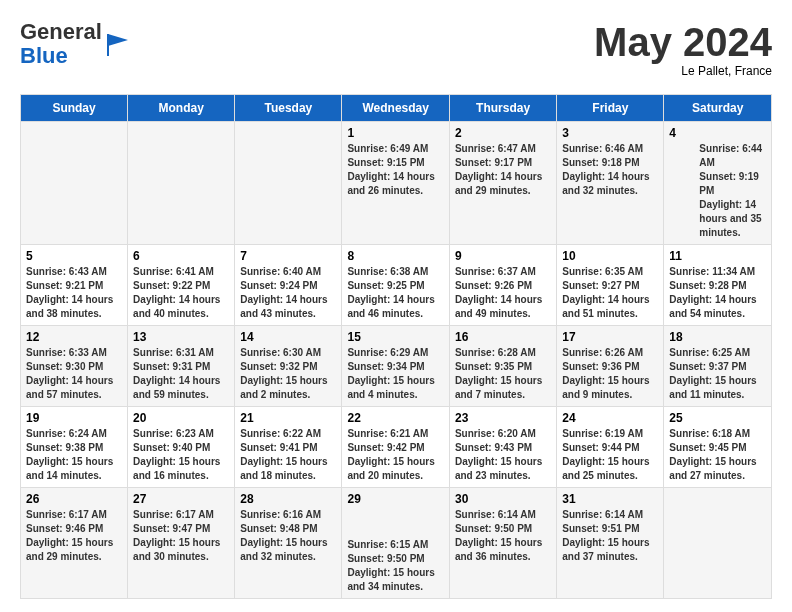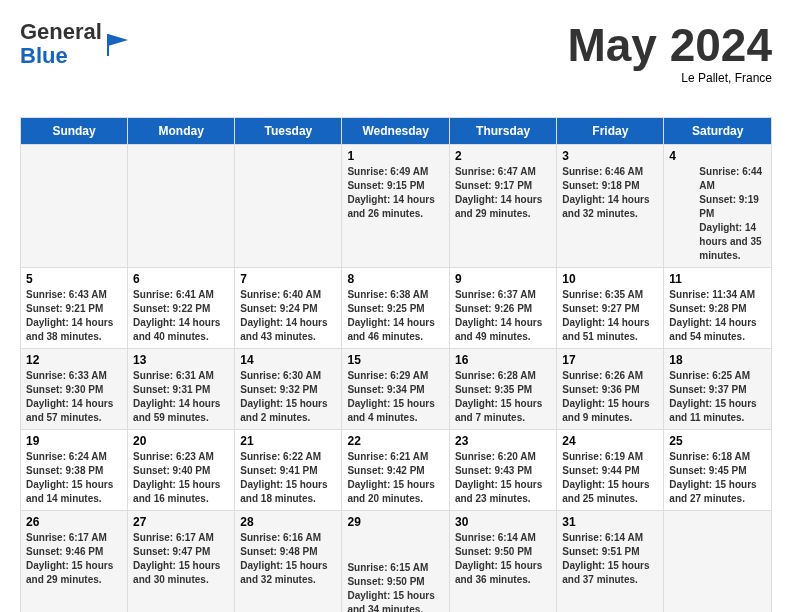--- a/index.html
+++ b/index.html
@@ -7,21 +7,21 @@
       font-family: Arial, sans-serif;
       background: #fff;
       width: 792px;
       min-height: 612px;
       padding: 20px;
     }
     .header {
       display: flex;
       justify-content: space-between;
       align-items: flex-start;
-      margin-bottom: 32px;
+      margin-bottom: 16px;
       gap: 46px;
     }
     .logo {
       display: flex;
       align-items: center;
     }
     .logo-text {
       font-size: 22px;
       font-weight: bold;
       line-height: 1.1;
@@ -30,21 +30,21 @@
     .logo-blue { color: #1565c0; }
     .logo-icon {
       width: 28px;
       height: 28px;
       margin-left: 2px;
     }
     .title-block {
       text-align: right;
     }
     .month-title {
-      font-size: 46px;
+      font-size: 40px;
       font-weight: bold;
       color: #333;
       line-height: 1.1;
     }
     .location {
       font-size: 12px;
       color: #000000;
     }
     table {
       width: 100%;

